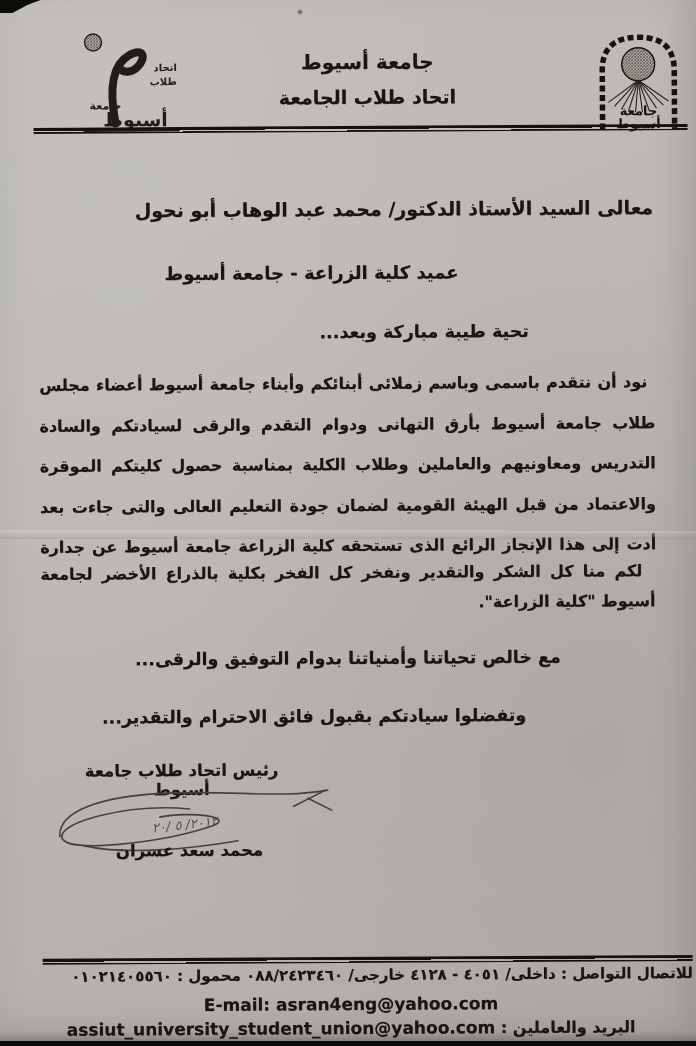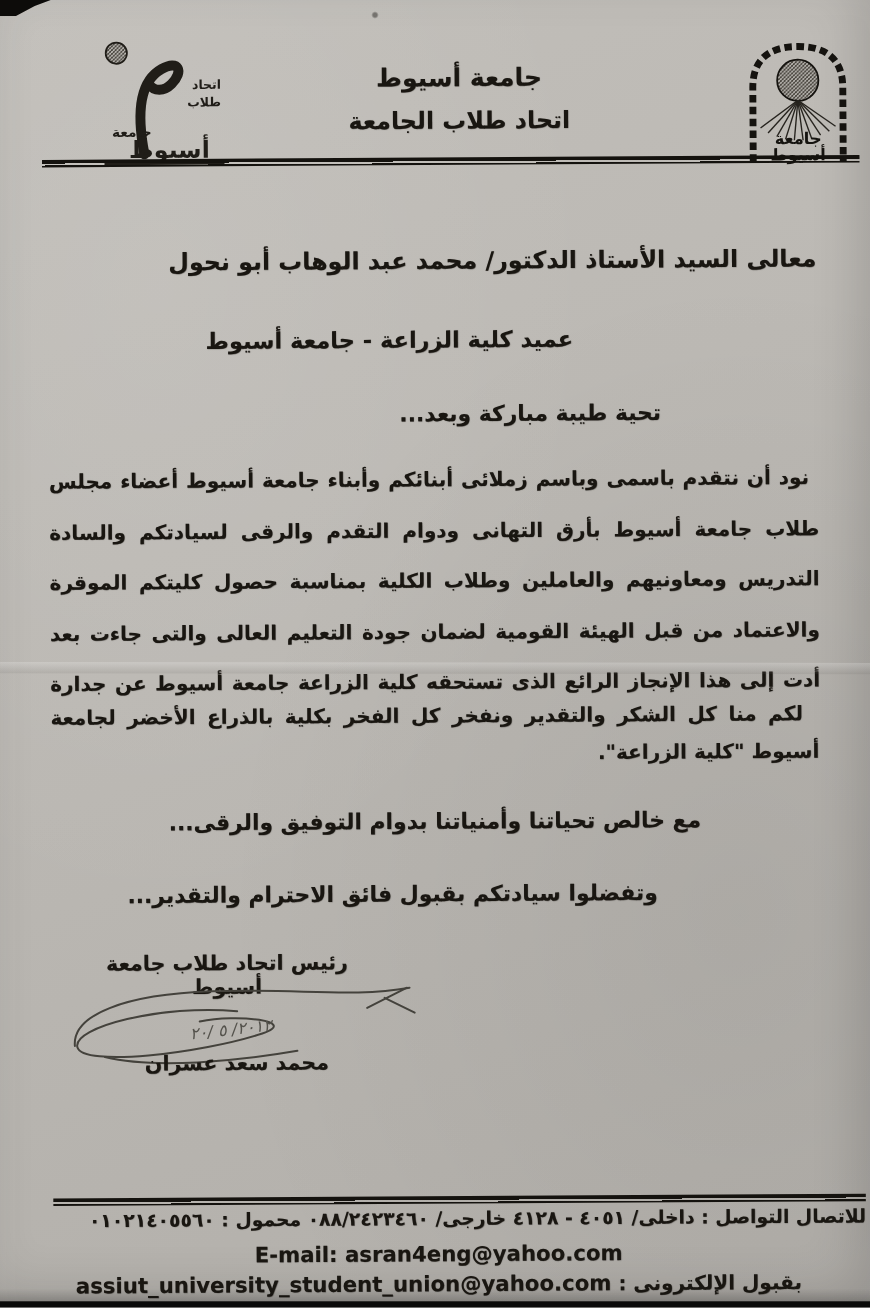--- a/index.html
+++ b/index.html
@@ -134,21 +134,21 @@
     <div class="sig-date">٢٠١٢/ ٥ /٢٠</div>
     <div class="abs ink ar b" style="left:95px;top:840px;width:185px;text-align:center;font-size:16.5px;">محمد سعد عسران</div>
 
     <div class="rule" style="left:40px;top:957px;width:650px;"></div>
     <div class="abs ink ar b nowrap" style="right:6px;top:966px;font-size:15px;">للاتصال التواصل : داخلى/ ٤٠٥١ - ٤١٢٨ خارجى/ ٠٨٨/٢٤٢٣٤٦٠ محمول : ٠١٠٢١٤٠٥٥٦٠</div>
     <div class="email-line ink" style="top:994px;font-size:17px;" dir="ltr">
       <span>E-mail:</span>
       <span>asran4eng@yahoo.com</span>
     </div>
     <div class="email-line ink ar" style="top:1018px;font-size:16px;">
-      <span>بقبول الإلكترونى :</span>
+      <span>البريد والعاملين :</span>
       <span dir="ltr" style="font-size:17px;">assiut_university_student_union@yahoo.com</span>
     </div>
 
   </div>
 
   <div class="bottom-shade"></div>
   <div class="bottom-edge"></div>
 </div>
 
 </body></html>

